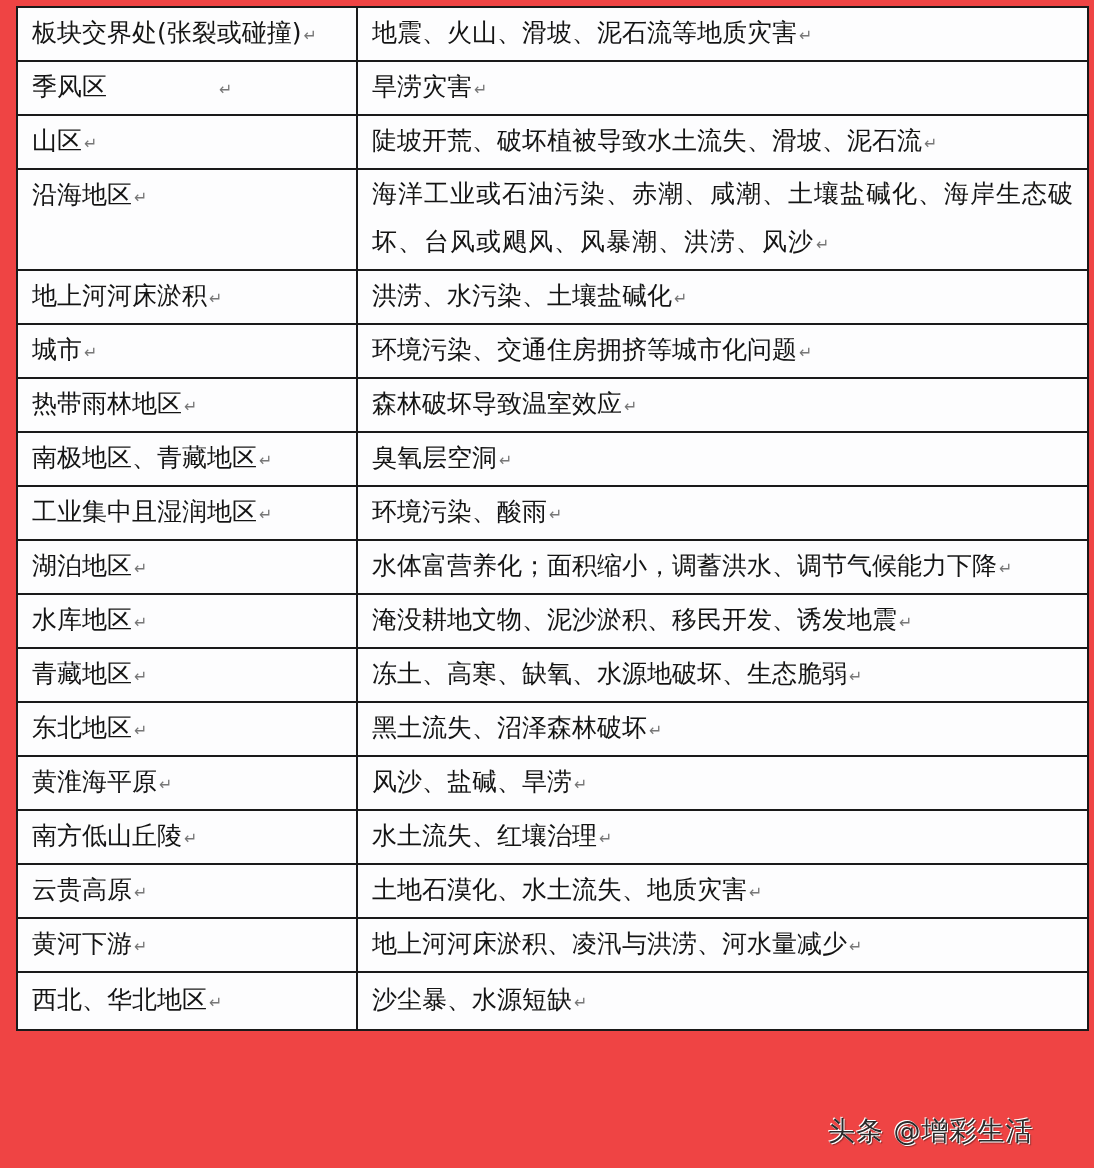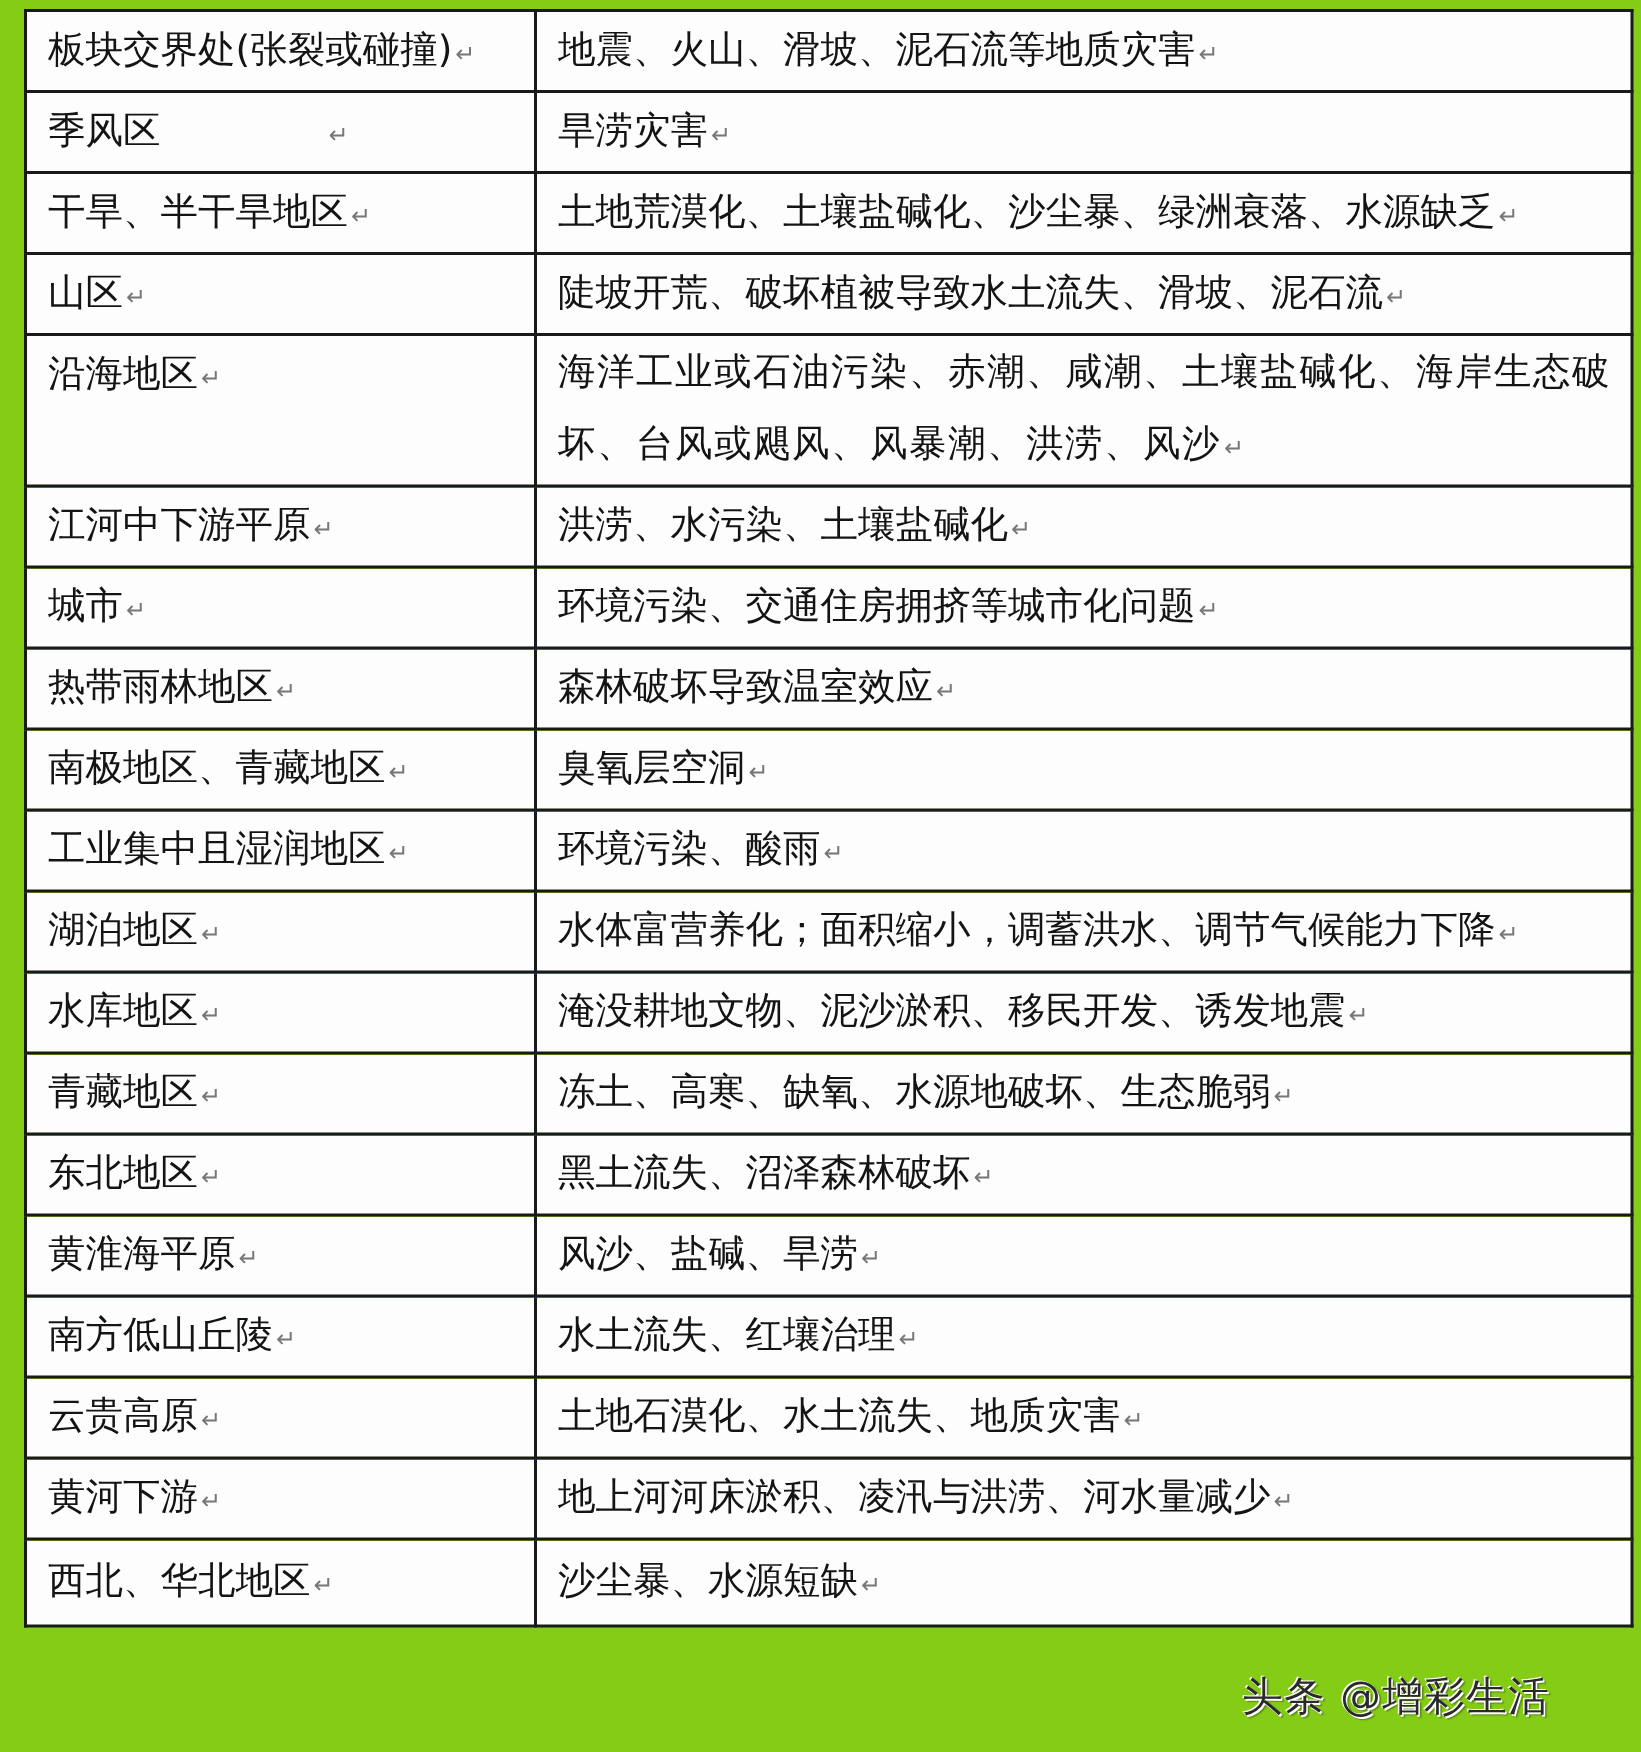--- a/index.html
+++ b/index.html
@@ -1,17 +1,17 @@
 <!DOCTYPE html>
 <html><head>
 <meta charset="utf-8">
 <style>
   html, body { margin: 0; padding: 0; background: #ffffff; }
   body { width: 1094px; height: 1168px; overflow: hidden; position: relative; }
-  .page { position: absolute; left: 0; top: 0; width: 1094px; height: 1168px; background: #84cc16; }
+  .page { position: absolute; left: 0; top: 0; width: 1094px; height: 1168px; background: #ef4444; }
   table.geo {
     position: absolute; left: 16px; top: 6px; width: 1073px;
     border-collapse: collapse; table-layout: fixed;
     font-family: "DejaVu Sans", "Liberation Sans", sans-serif;
     color: #141414;
   }
   table.geo td {
     border: 2px solid #1a1a1a;
     padding: 0 0 0 14px;
     font-size: 25px;
@@ -42,33 +42,29 @@
     <tbody id="tbody">
       <tr style="height:52px">
         <td class="region"><span>板块交界处(张裂或碰撞)</span><span class="mark">↵</span></td>
         <td class="issue"><span>地震、火山、滑坡、泥石流等地质灾害</span><span class="mark">↵</span></td>
       </tr>
       <tr style="height:52px">
         <td class="region"><span>季风区</span><span class="spacer"></span><span class="mark">↵</span></td>
         <td class="issue"><span>旱涝灾害</span><span class="mark">↵</span></td>
       </tr>
       <tr style="height:50px">
-        <td class="region"><span>干旱、半干旱地区</span><span class="mark">↵</span></td>
-        <td class="issue"><span>土地荒漠化、土壤盐碱化、沙尘暴、绿洲衰落、水源缺乏</span><span class="mark">↵</span></td>
-      </tr>
-      <tr style="height:50px">
         <td class="region"><span>山区</span><span class="mark">↵</span></td>
         <td class="issue"><span>陡坡开荒、破坏植被导致水土流失、滑坡、泥石流</span><span class="mark">↵</span></td>
       </tr>
       <tr style="height:100px">
         <td class="region"><span>沿海地区</span><span class="mark">↵</span></td>
         <td class="issue wrap"><span>海洋工业或石油污染、赤潮、咸潮、土壤盐碱化、海岸生态破坏、台风或飓风、风暴潮、洪涝、风沙</span><span class="mark">↵</span></td>
       </tr>
       <tr style="height:50px">
-        <td class="region"><span>江河中下游平原</span><span class="mark">↵</span></td>
+        <td class="region"><span>地上河河床淤积</span><span class="mark">↵</span></td>
         <td class="issue"><span>洪涝、水污染、土壤盐碱化</span><span class="mark">↵</span></td>
       </tr>
       <tr style="height:50px">
         <td class="region"><span>城市</span><span class="mark">↵</span></td>
         <td class="issue"><span>环境污染、交通住房拥挤等城市化问题</span><span class="mark">↵</span></td>
       </tr>
       <tr style="height:50px">
         <td class="region"><span>热带雨林地区</span><span class="mark">↵</span></td>
         <td class="issue"><span>森林破坏导致温室效应</span><span class="mark">↵</span></td>
       </tr>

